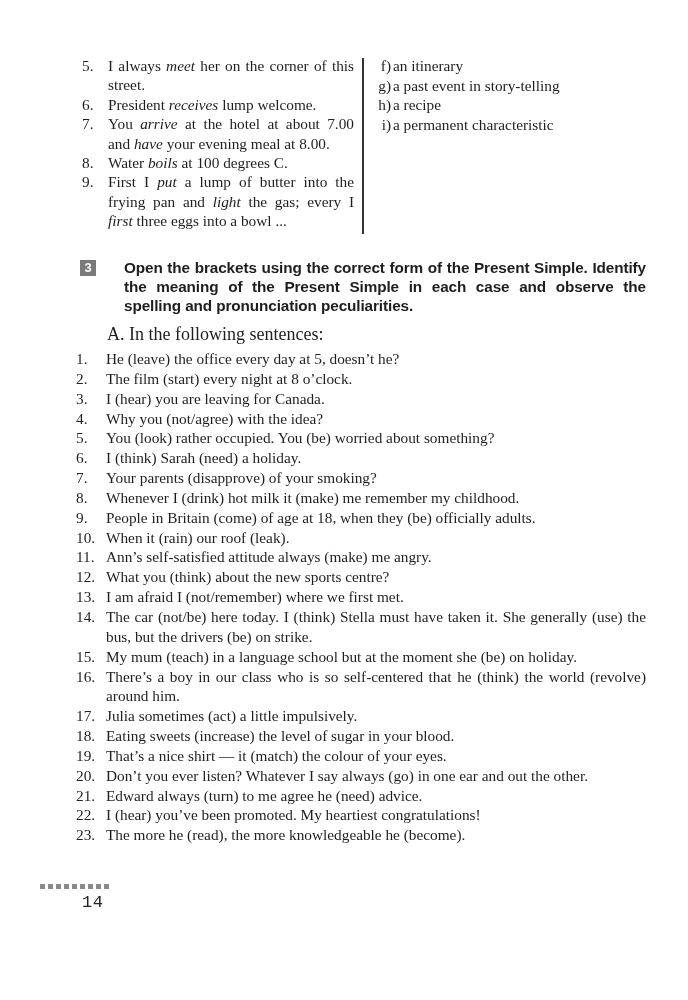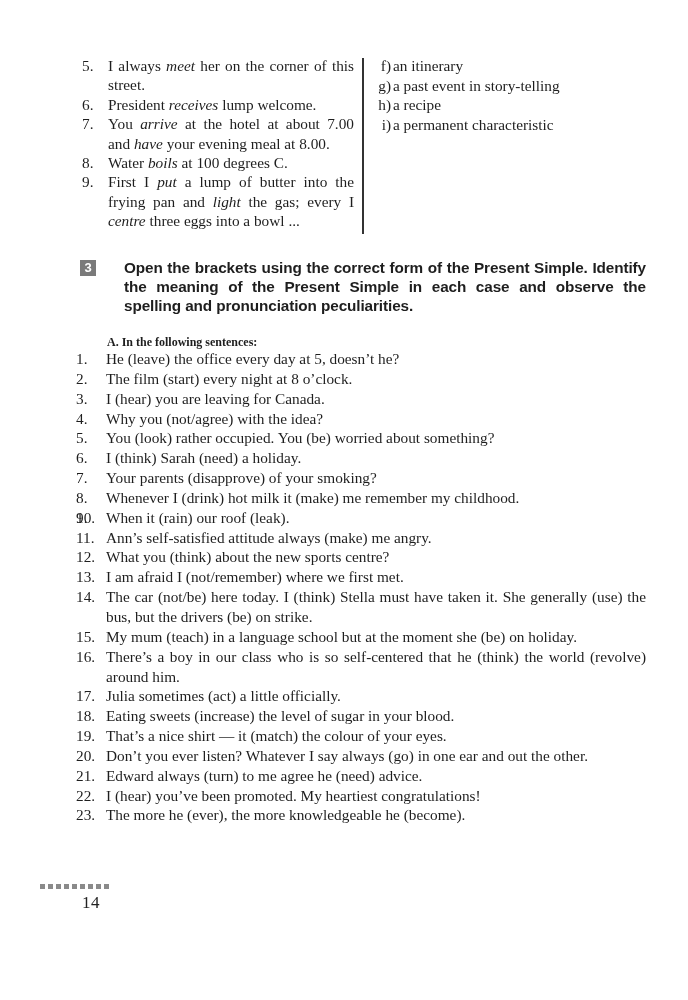--- a/index.html
+++ b/index.html
@@ -18,45 +18,45 @@
   .ritem .let { position: absolute; left: 0; top: 0; width: 17px; text-align: right; }
   i { font-style: italic; }
 
   
   .ex-head { position: absolute; left: 80px; top: 258px; width: 566px; }
   .ex-badge { position: absolute; left: 0; top: 2px; width: 16px; height: 16px; background: #7a7a7a; color: #fff;
               font-family: "Liberation Sans", "DejaVu Sans", sans-serif; font-size: 13px; font-weight: bold;
               text-align: center; line-height: 16px; }
   .ex-text { margin-left: 44px; font-family: Liberation Sans, sans-serif; font-weight: bold; font-size: 15.3px; line-height: 19px;
              text-align: justify; letter-spacing: -0.1px; }
-  .sub-head { position: absolute; left: 107px; top: 335px; font-weight: bold; font-size: 12px; }
+  .sub-head { position: absolute; left: 107px; top: 324px; font-weight: normal; font-size: 18px; }
 
   
   .list { position: absolute; left: 76px; top: 349px; width: 570px; }
   .litem { position: relative; padding-left: 30px; font-size: 15.3px; line-height: 19.85px; text-align: justify; text-align-last: left; }
   .litem .num { position: absolute; left: 0; top: 0; width: 27px; text-align: right; }
 
   
   .footer-dots { position: absolute; left: 40px; top: 884px; display: flex; gap: 3px; }
   .footer-dots span { width: 5px; height: 5px; background: #8a8a8a; display: block; }
-  .page-num { position: absolute; left: 82px; top: 893px; font-family: Liberation Serif, serif;
+  .page-num { position: absolute; left: 82px; top: 893px; font-family: Liberation Mono, monospace;
               font-size: 17px; color: #222; letter-spacing: 0.5px; }
 </style>
 </head>
 <body>
 
 <div class="page">
 
   <div class="match">
     <div class="match-left" id="match-left">
         <div class="mitem"><span class="num">5.</span><span>I always </span><i>meet</i><span> her on the corner of this street.</span></div>
         <div class="mitem"><span class="num">6.</span><span>President </span><i>receives</i><span> lump welcome.</span></div>
         <div class="mitem"><span class="num">7.</span><span>You </span><i>arrive</i><span> at the hotel at about 7.00 and </span><i>have</i><span> your evening meal at 8.00.</span></div>
         <div class="mitem"><span class="num">8.</span><span>Water </span><i>boils</i><span> at 100 degrees C.</span></div>
-        <div class="mitem"><span class="num">9.</span><span>First I </span><i>put</i><span> a lump of butter into the frying pan and </span><i>light</i><span> the gas; every I </span><i>centre</i><span> three eggs into a bowl ...</span></div>
+        <div class="mitem"><span class="num">9.</span><span>First I </span><i>put</i><span> a lump of butter into the frying pan and </span><i>light</i><span> the gas; every I </span><i>first</i><span> three eggs into a bowl ...</span></div>
       </div>
     <div class="match-divider"></div>
     <div class="match-right" id="match-right">
         <div class="ritem"><span class="let">f)</span><span>an itinerary</span></div>
         <div class="ritem"><span class="let">g)</span><span>a past event in story-telling</span></div>
         <div class="ritem"><span class="let">h)</span><span>a recipe</span></div>
         <div class="ritem"><span class="let">i)</span><span>a permanent characteristic</span></div>
       </div>
   </div>
 
@@ -69,35 +69,35 @@
 
   <div class="list" id="sentence-list">
       <div class="litem"><span class="num">1.</span><span>He (leave) the office every day at 5, doesn’t he?</span></div>
       <div class="litem"><span class="num">2.</span><span>The film (start) every night at 8 o’clock.</span></div>
       <div class="litem"><span class="num">3.</span><span>I (hear) you are leaving for Canada.</span></div>
       <div class="litem"><span class="num">4.</span><span>Why you (not/agree) with the idea?</span></div>
       <div class="litem"><span class="num">5.</span><span>You (look) rather occupied. You (be) worried about something?</span></div>
       <div class="litem"><span class="num">6.</span><span>I (think) Sarah (need) a holiday.</span></div>
       <div class="litem"><span class="num">7.</span><span>Your parents (disapprove) of your smoking?</span></div>
       <div class="litem"><span class="num">8.</span><span>Whenever I (drink) hot milk it (make) me remember my childhood.</span></div>
-      <div class="litem"><span class="num">9.</span></div>
+      <div class="litem"><span class="num">9.</span><span>People in Britain (come) of age at 18, when they (be) officially adults.</span></div>
       <div class="litem"><span class="num">10.</span><span>When it (rain) our roof (leak).</span></div>
       <div class="litem"><span class="num">11.</span><span>Ann’s self-satisfied attitude always (make) me angry.</span></div>
       <div class="litem"><span class="num">12.</span><span>What you (think) about the new sports centre?</span></div>
       <div class="litem"><span class="num">13.</span><span>I am afraid I (not/remember) where we first met.</span></div>
       <div class="litem"><span class="num">14.</span><span>The car (not/be) here today. I (think) Stella must have taken it. She generally (use) the bus, but the drivers (be) on strike.</span></div>
       <div class="litem"><span class="num">15.</span><span>My mum (teach) in a language school but at the moment she (be) on holiday.</span></div>
       <div class="litem"><span class="num">16.</span><span>There’s a boy in our class who is so self-centered that he (think) the world (revolve) around him.</span></div>
-      <div class="litem"><span class="num">17.</span><span>Julia sometimes (act) a little officially.</span></div>
+      <div class="litem"><span class="num">17.</span><span>Julia sometimes (act) a little impulsively.</span></div>
       <div class="litem"><span class="num">18.</span><span>Eating sweets (increase) the level of sugar in your blood.</span></div>
       <div class="litem"><span class="num">19.</span><span>That’s a nice shirt — it (match) the colour of your eyes.</span></div>
       <div class="litem"><span class="num">20.</span><span>Don’t you ever listen? Whatever I say always (go) in one ear and out the other.</span></div>
       <div class="litem"><span class="num">21.</span><span>Edward always (turn) to me agree he (need) advice.</span></div>
       <div class="litem"><span class="num">22.</span><span>I (hear) you’ve been promoted. My heartiest congratulations!</span></div>
-      <div class="litem"><span class="num">23.</span><span>The more he (ever), the more knowledgeable he (become).</span></div>
+      <div class="litem"><span class="num">23.</span><span>The more he (read), the more knowledgeable he (become).</span></div>
     </div>
 
   <div class="footer-dots" id="footer-dots">
       <span style="background: rgb(138, 138, 138);"></span>
       <span style="background: rgb(138, 138, 138);"></span>
       <span style="background: rgb(138, 138, 138);"></span>
       <span style="background: rgb(138, 138, 138);"></span>
       <span style="background: rgb(138, 138, 138);"></span>
       <span style="background: rgb(138, 138, 138);"></span>
       <span style="background: rgb(138, 138, 138);"></span>

